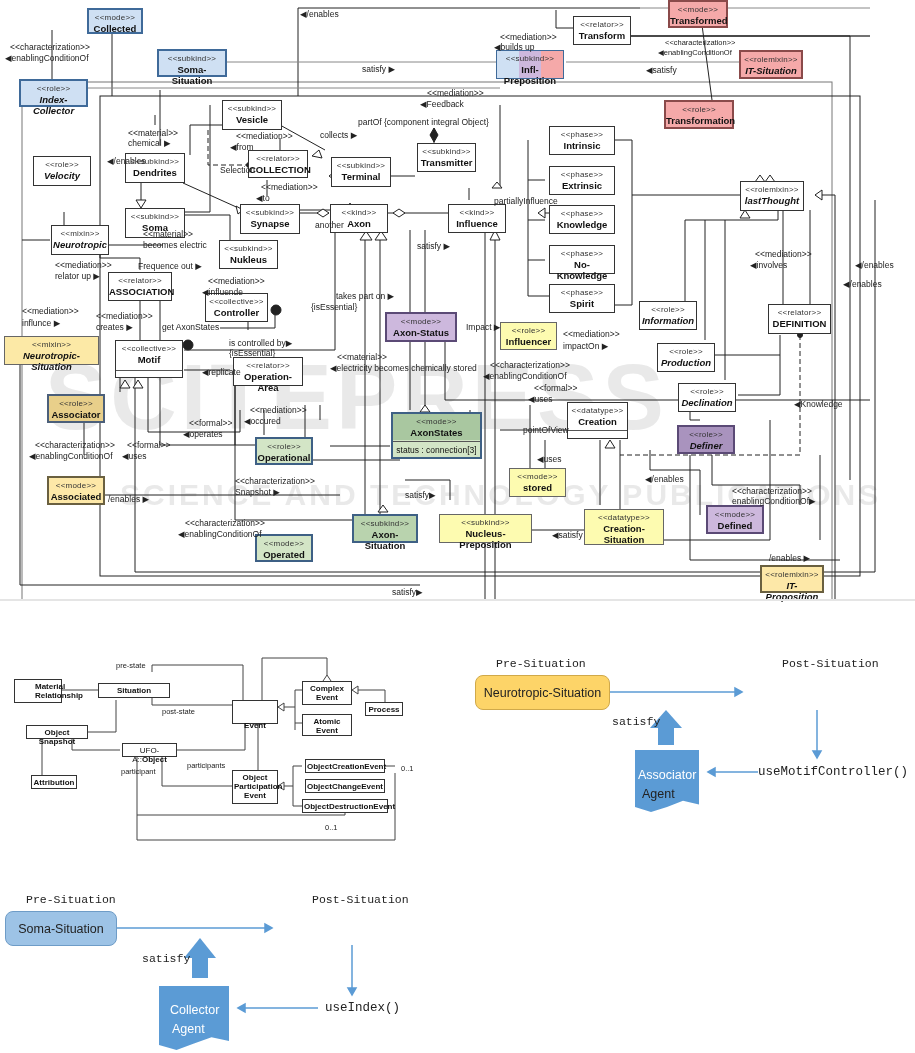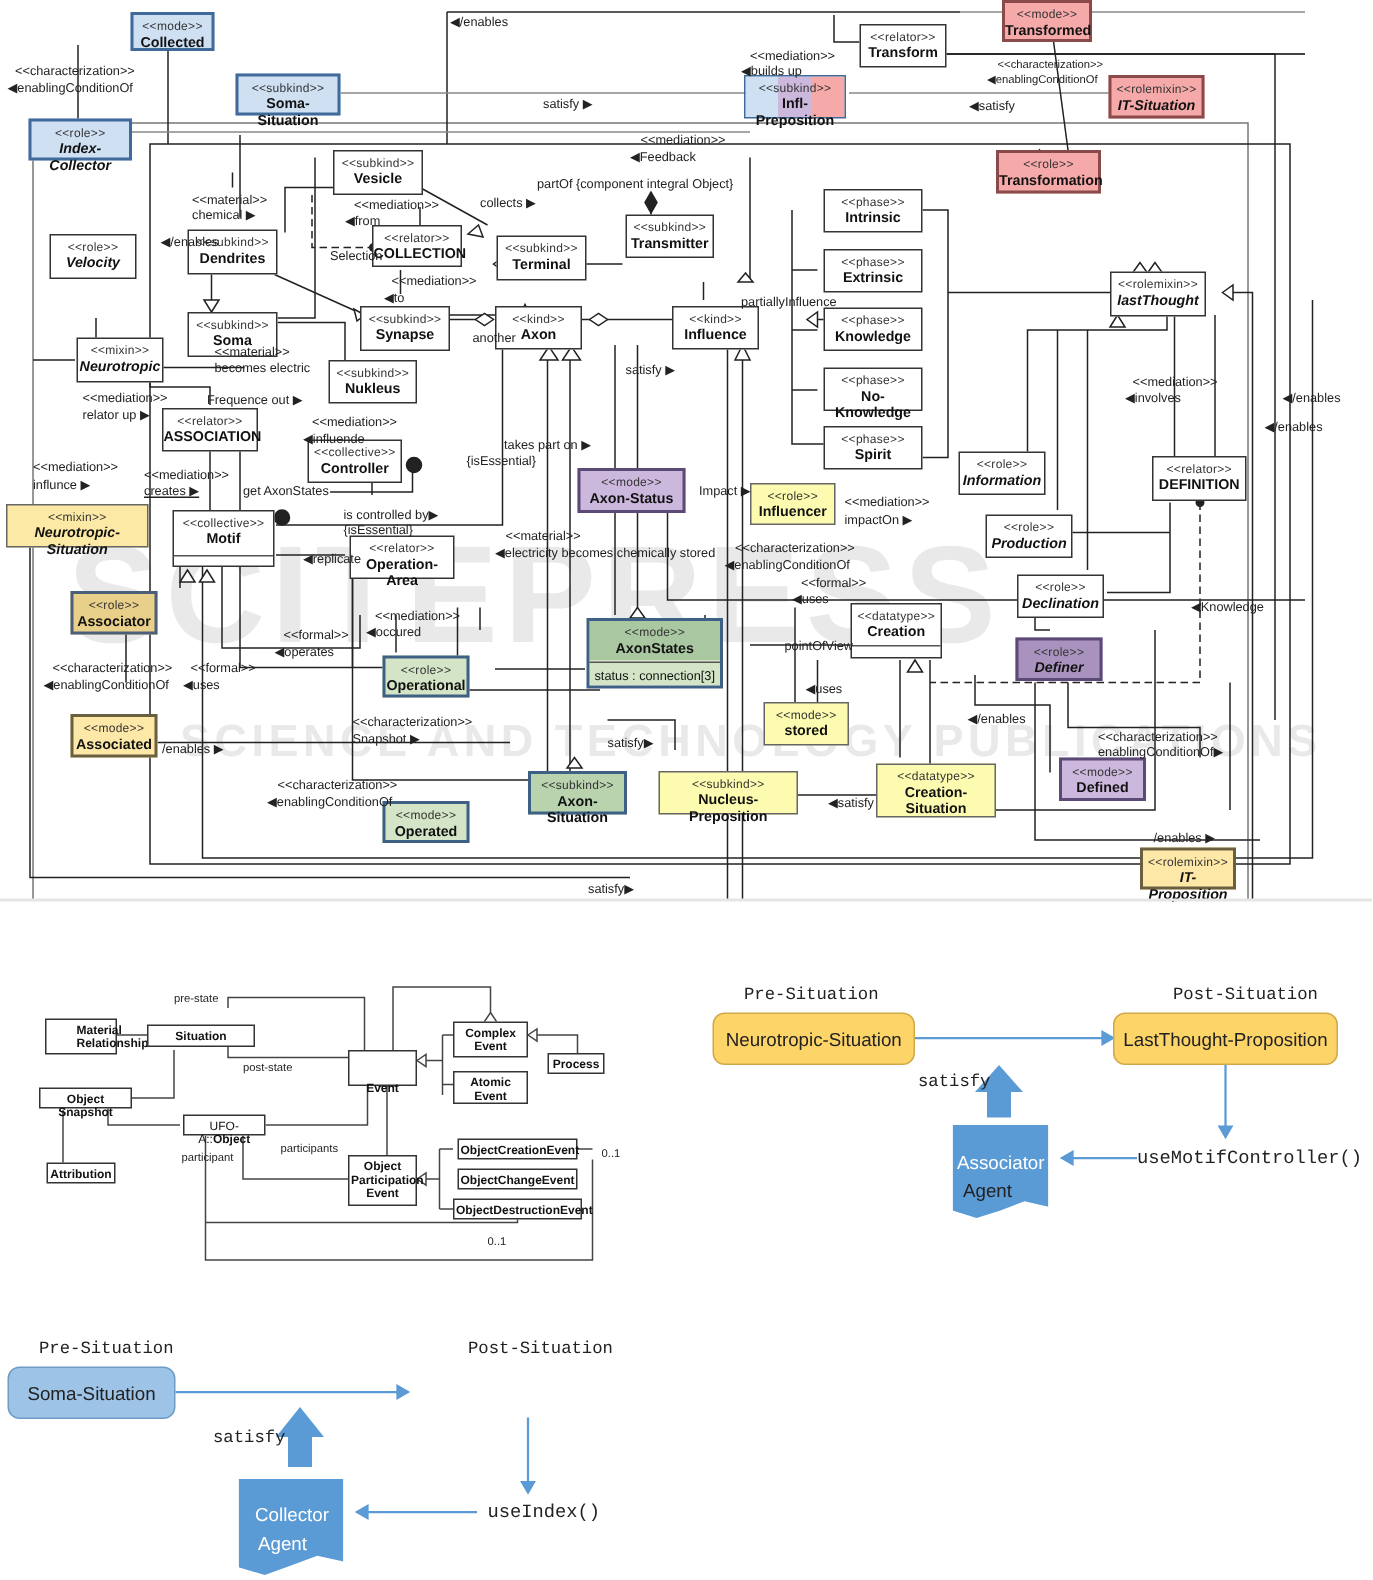--- a/index.html
+++ b/index.html
@@ -414,21 +414,21 @@
   <span class="lbl" style="left:143px;top:240px;">becomes electric</span>
   <span class="lbl" style="left:138px;top:261px;">Frequence out ▶</span>
   <span class="lbl" style="left:315px;top:220px;">another</span>
   <span class="lbl" style="left:494px;top:196px;">partiallyInfluence</span>
   <span class="lbl" style="left:417px;top:241px;">satisfy ▶</span>
   <span class="lbl" style="left:55px;top:260px;">&lt;&lt;mediation&gt;&gt;</span>
   <span class="lbl" style="left:55px;top:271px;">relator up ▶</span>
   <span class="lbl" style="left:22px;top:306px;">&lt;&lt;mediation&gt;&gt;</span>
   <span class="lbl" style="left:22px;top:318px;">influnce ▶</span>
   <span class="lbl" style="left:96px;top:311px;">&lt;&lt;mediation&gt;&gt;</span>
-  <span class="lbl" style="left:96px;top:322px;text-decoration:underline;">creates ▶</span>
+  <span class="lbl" style="left:96px;top:322px;">creates ▶</span>
   <span class="lbl" style="left:162px;top:322px;">get AxonStates</span>
   <span class="lbl" style="left:208px;top:276px;">&lt;&lt;mediation&gt;&gt;</span>
   <span class="lbl" style="left:202px;top:287px;">◀influende</span>
   <span class="lbl" style="left:229px;top:338px;">is controlled by▶</span>
   <span class="lbl" style="left:229px;top:348px;">{isEssential}</span>
   <span class="lbl" style="left:336px;top:291px;">takes part on ▶</span>
   <span class="lbl" style="left:311px;top:302px;">{isEssential}</span>
   <span class="lbl" style="left:202px;top:367px;">◀replicate</span>
   <span class="lbl" style="left:337px;top:352px;">&lt;&lt;material&gt;&gt;</span>
   <span class="lbl" style="left:330px;top:363px;">◀electricity becomes chemically stored</span>
@@ -497,21 +497,21 @@
       <polyline points="385,116 395,116"></polyline>
     </g>
     <g fill="#fff" stroke="#444">
       <polygon points="278,57 284,53 284,61"></polygon>
       <polygon points="352,40 358,36 358,44"></polygon>
       <polygon points="258,67 253,74 263,74"></polygon>
       <polygon points="278,136 284,132 284,140"></polygon>
       <polygon points="327,25 331,31 327,37 323,31"></polygon>
     </g>
   </svg>
-  <div class="ub" style="left:30px;top:29px;width:48px;height:24px;padding-left:20px;">Material Relationship</div>
+  <div class="ub" style="left:14px;top:29px;width:48px;height:24px;padding-left:20px;">Material Relationship</div>
   <div class="ub" style="left:98px;top:33px;width:72px;height:15px;">Situation</div>
   <div class="ub" style="left:26px;top:75px;width:62px;height:14px;">Object Snapshot</div>
   <div class="ub" style="left:31px;top:125px;width:46px;height:14px;">Attribution</div>
   <div class="ub" style="left:122px;top:93px;width:55px;height:14px;">
     <span style="font-weight:normal;">UFO-A::</span><span>Object</span></div>
   <div class="ub" style="left:232px;top:50px;width:46px;height:16px;padding-top:20px;">Event</div>
   <div class="ub" style="left:302px;top:31px;width:50px;height:24px;">Complex Event</div>
   <div class="ub" style="left:302px;top:64px;width:50px;height:22px;">Atomic Event</div>
   <div class="ub" style="left:365px;top:52px;width:38px;height:14px;">Process</div>
   <div class="ub" style="left:232px;top:120px;width:46px;height:34px;">Object Participation Event</div>
@@ -537,21 +537,20 @@
       <polygon points="238,122 245,118 245,126"></polygon>
     </g>
     <g fill="#5b9bd5">
       <rect x="188" y="78" width="16" height="17"></rect>
       <polygon points="180,78 212,78 196,60"></polygon>
     </g>
   </svg>
   <span class="fcap" style="left:26px;top:7px;">Pre-Situation</span>
   <span class="fcap" style="left:312px;top:7px;">Post-Situation</span>
   <div class="fbox" style="left:5px;top:25px;width:135px;height:35px;background:#fdd468;border:1px solid #d0a94a;">Neurotropic-Situation</div>
-  <div class="fbox" style="left:272px;top:25px;width:150px;height:35px;background:#fdd468;border:1px solid #d0a94a;">LastThought-Proposition</div>
   <span class="fcap" style="left:142px;top:65px;">satisfy</span>
   <div style="position:absolute;left:165px;top:100px;width:64px;height:62px;background:#5b9bd5;clip-path:polygon(0 0,100% 0,100% 88%,75% 82%,50% 92%,25% 100%,0 92%);"></div>
   <span class="agent" style="left:168px;top:118px;">Associator</span>
   <span class="agent" style="left:172px;top:137px;color:#222;">Agent</span>
   <span class="fcap" style="left:288px;top:115px;font-size:12.5px;">useMotifController()</span>
 </div>
 
 <div class="flow" style="left:0;top:880px;width:460px;height:173px;">
   <svg width="460" height="173">
     <g stroke="#5b9bd5" stroke-width="1.5" fill="#5b9bd5">

